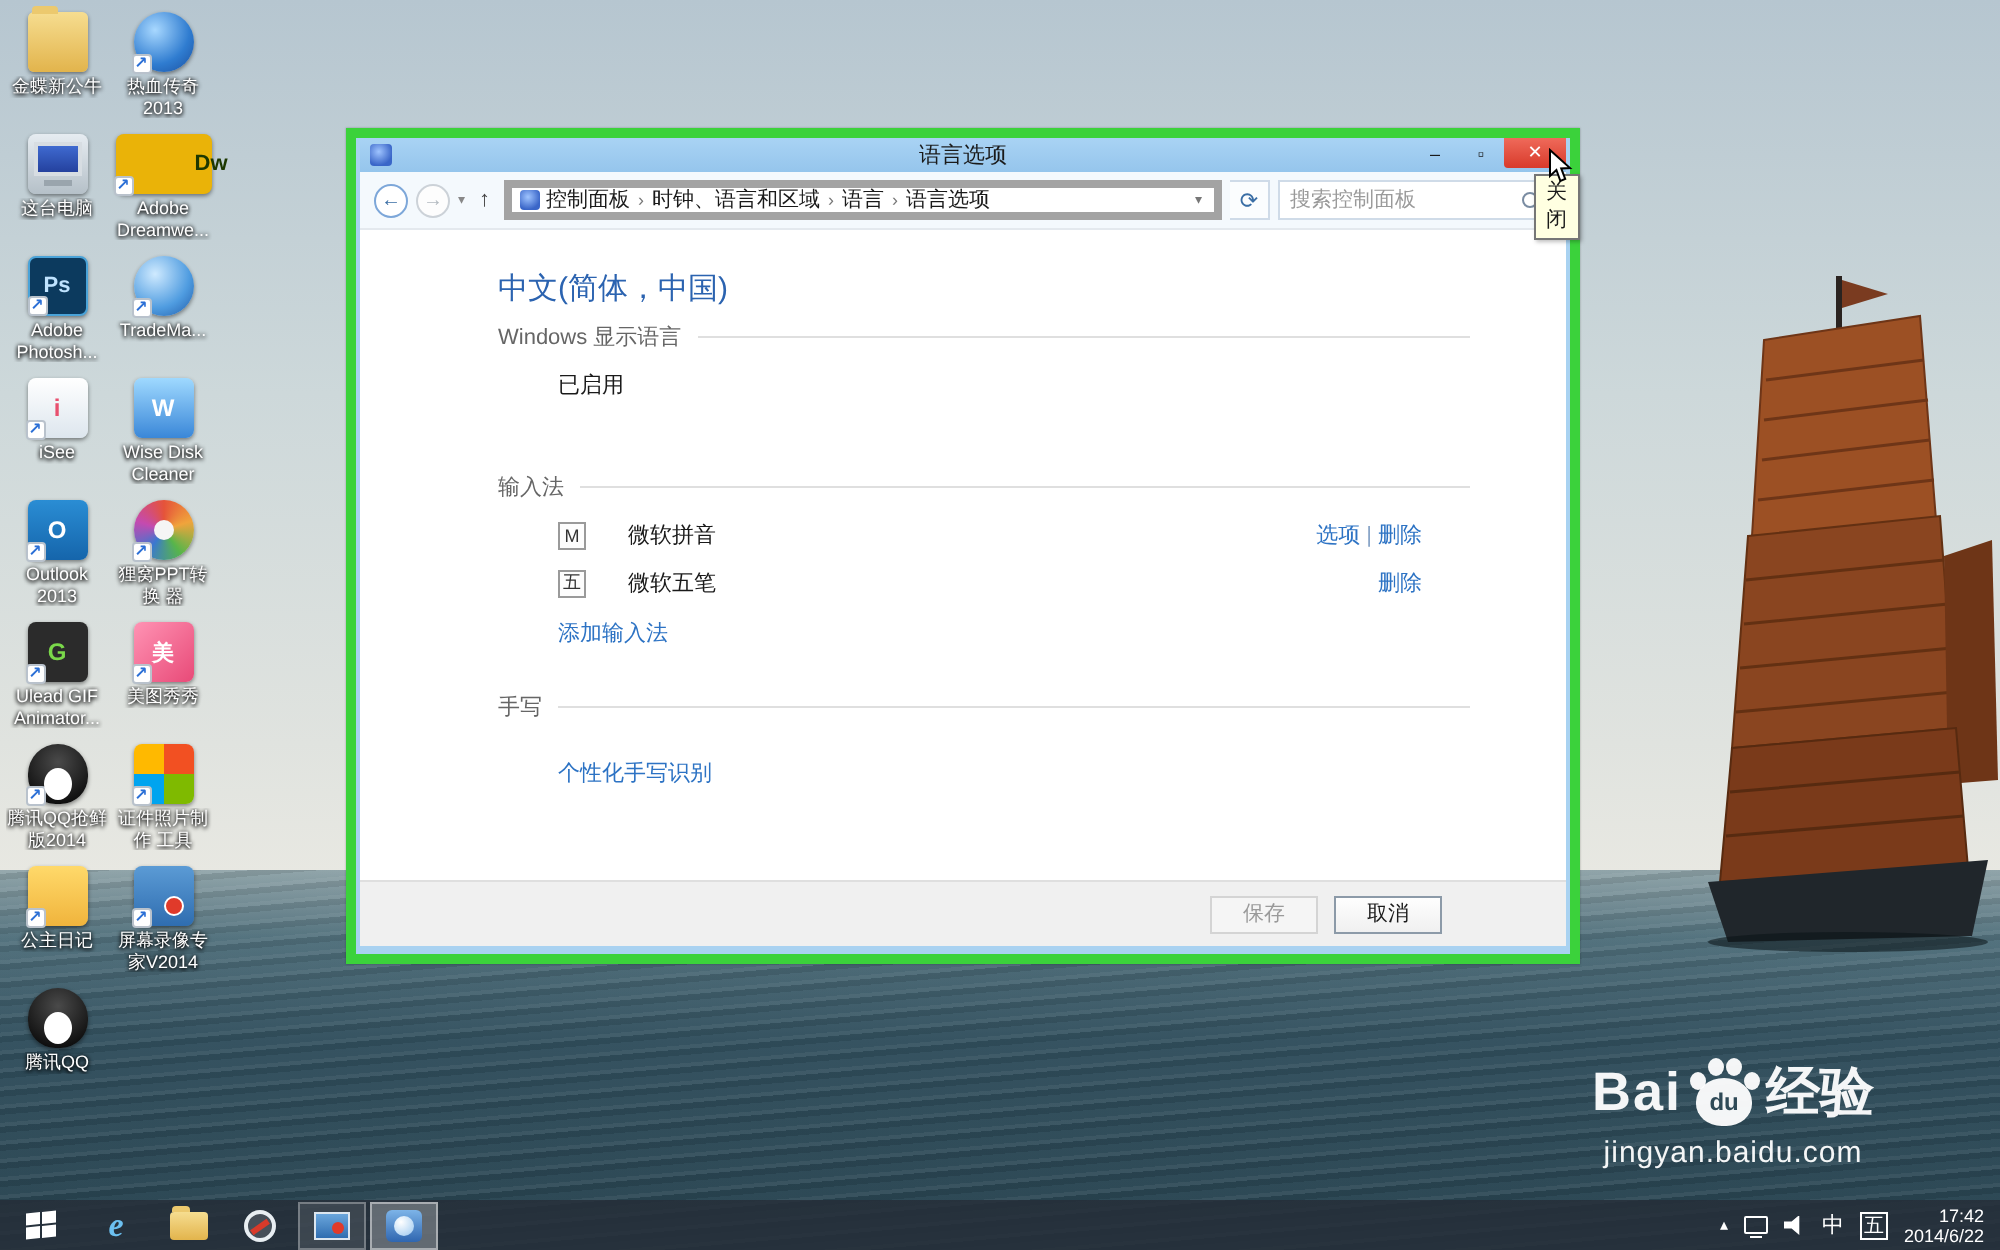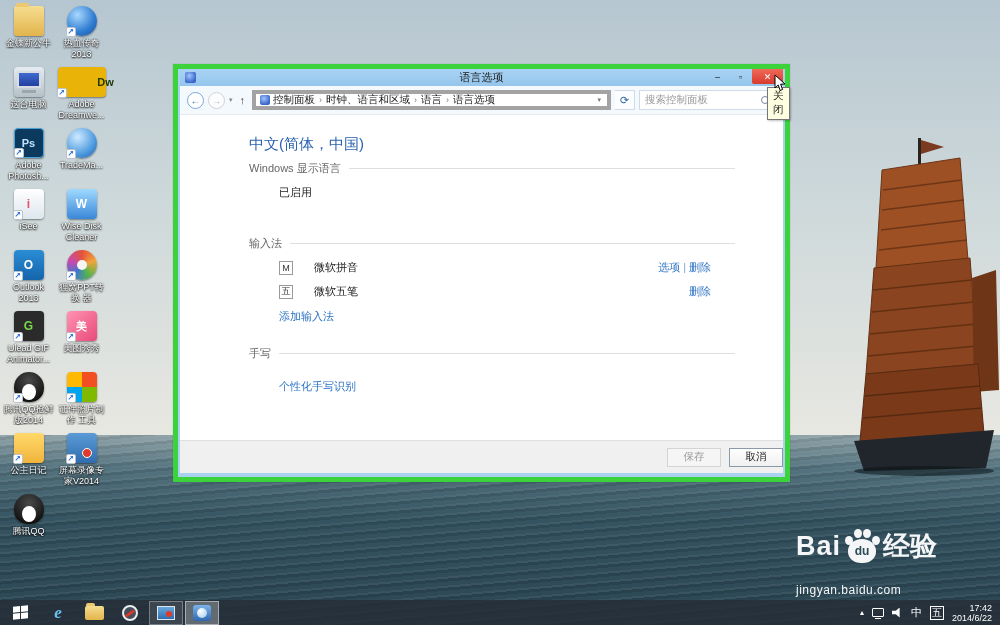--- a/index.html
+++ b/index.html
@@ -96,21 +96,21 @@
   .indent { margin-left:30px; }
   .im-row { display:flex; align-items:center; margin-left:30px; margin-top:9px; }
   .badge { width:14px; height:14px; border:1px solid #9a9a9a; background:#fdfdfd; color:#333; font-size:9px;
            display:flex; align-items:center; justify-content:center; flex:0 0 auto; }
   .im-name { margin-left:21px; }
   .im-actions { margin-left:auto; padding-right:24px; color:#2d73c4; }
   .link { color:#2d73c4; cursor:pointer; }
   .pipe { color:#8aa6c8; padding:0 3px; }
 
   .footer { flex:0 0 33px; background:#f0f0f0; border-top:1px solid #dfdfdf; display:flex; align-items:center;
-            justify-content:flex-end; gap:8px; }
+            justify-content:flex-end; gap:8px; padding-right:62px; }
   .btn { width:54px; height:19px; font-size:10.5px; display:flex; align-items:center; justify-content:center; }
   .btn.disabled { background:#f5f5f5; border:1px solid #d4d4d4; color:#9a9a9a; }
   .btn.normal { background:linear-gradient(#fefefe,#f0f0f0); border:1px solid #8c9aa8; color:#1a1a1a; cursor:pointer; }
 
   .tooltip { position:absolute; left:589px; top:18px; background:#ffffe1; border:1px solid #767676;
              font-size:10.5px; color:#1a1a1a; padding:1px 5px 2px; z-index:40; box-shadow:1px 1px 2px rgba(0,0,0,.25); }
   .cursor { position:absolute; left:596px; top:5px; z-index:50; }
 
   
   #taskbar { position:absolute; left:0; bottom:0; width:1000px; height:25px; background:rgba(38,46,56,.85);
@@ -149,21 +149,21 @@
   #watermark { position:absolute; left:796px; top:528px; z-index:3; color:rgba(255,255,255,.95); }
   .wm-row { display:flex; align-items:center; gap:4px; }
   .wm-bai { font-size:27px; font-weight:bold; letter-spacing:1px; }
   .paw { position:relative; width:34px; height:34px; flex:0 0 auto; }
   .paw .pad { position:absolute; left:3px; bottom:0; width:28px; height:24px; background:rgba(255,255,255,.95);
               border-radius:50% 50% 46% 46%; display:flex; align-items:center; justify-content:center;
               color:#2f4a57; font-weight:bold; font-size:12px; }
   .paw i { position:absolute; width:8px; height:9px; background:rgba(255,255,255,.95); border-radius:50%; }
   .paw .t1{ left:0; top:7px; } .paw .t2{ left:9px; top:0; } .paw .t3{ left:18px; top:0; } .paw .t4{ left:27px; top:7px; }
   .wm-brand { font-size:27px; font-weight:bold; }
-  .wm-url { font-size:12px; margin-top:19px; letter-spacing:.5px; }
+  .wm-url { font-size:15px; margin-top:4px; letter-spacing:.5px;text-align:center; }
 </style>
 </head>
 <body>
 
 <div id="stage">
 
   <div class="sky"></div>
   <div class="sea"></div>
   <svg class="ship" width="148" height="340" viewBox="0 0 148 340">
     <rect x="66" y="0" width="3" height="308" fill="#2a2320"></rect>

